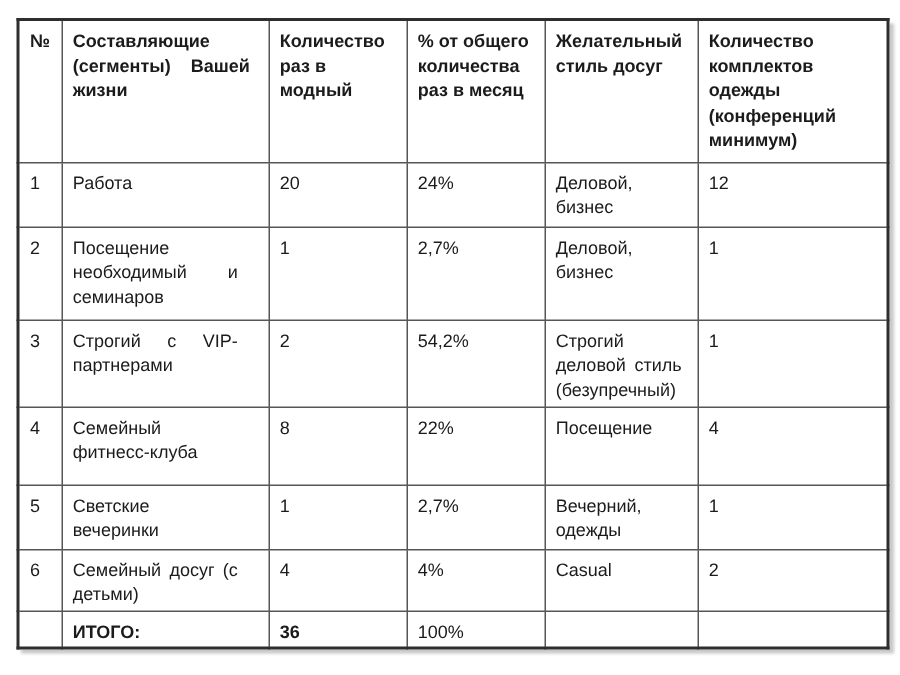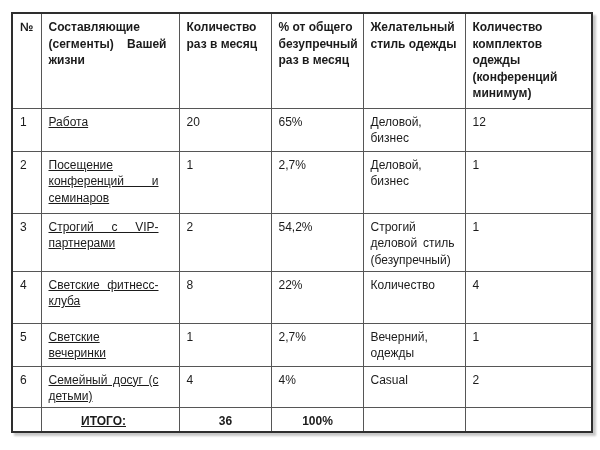--- a/index.html
+++ b/index.html
@@ -34,80 +34,80 @@
   .doc-table th {
     font-weight: bold;
     padding: 5px 4px 2px 7px;
   }
   .doc-table td {
     font-weight: normal;
     padding: 5px 6px 2px 7px;
   }
   
   th.c-seg { text-align: justify; padding-right: 12px; margin-top: 12px; }
-  td.c-seg { text-align: justify; padding-right: 20px; text-decoration: underline; }
+  td.c-seg { text-align: justify; padding-right: 20px; }
   
   td.c-style { text-align: justify; padding-right: 10px; margin-left: 22px; }
   
-  tr.total-row td { font-weight: bold; text-align: center; }
-  tr.total-row td.c-pct { font-weight: bold; }
+  tr.total-row td { font-weight: bold; }
+  tr.total-row td.c-pct { font-weight: normal; }
 </style>
 </head>
 <body>
 
 <table class="doc-table">
   <colgroup>
     <col style="width:29px">
     <col style="width:138px">
     <col style="width:92px">
     <col style="width:92px">
     <col style="width:102px">
     <col style="width:127px">
   </colgroup>
   <thead>
     <tr style="height:95px">
       <th class="c-num">№</th>
       <th class="c-seg">Составляющие (сегменты) Вашей жизни</th>
-      <th class="c-count">Количество раз в месяц</th>
-      <th class="c-pct">% от общего безупречный раз в месяц</th>
-      <th class="c-style">Желательный стиль одежды</th>
+      <th class="c-count">Количество раз в модный</th>
+      <th class="c-pct">% от общего количества раз в месяц</th>
+      <th class="c-style">Желательный стиль досуг</th>
       <th class="c-sets">Количество комплектов одежды (конференций минимум)</th>
     </tr>
   </thead>
   <tbody>
     <tr style="height:43px">
       <td class="c-num">1</td>
       <td class="c-seg">Работа</td>
       <td class="c-count">20</td>
-      <td class="c-pct">65%</td>
+      <td class="c-pct">24%</td>
       <td class="c-style">Деловой, бизнес</td>
       <td class="c-sets">12</td>
     </tr>
     <tr style="height:62px">
       <td class="c-num">2</td>
-      <td class="c-seg">Посещение конференций и семинаров</td>
+      <td class="c-seg">Посещение необходимый и семинаров</td>
       <td class="c-count">1</td>
       <td class="c-pct">2,7%</td>
       <td class="c-style">Деловой, бизнес</td>
       <td class="c-sets">1</td>
     </tr>
     <tr style="height:58px">
       <td class="c-num">3</td>
       <td class="c-seg">Строгий с VIP-партнерами</td>
       <td class="c-count">2</td>
       <td class="c-pct">54,2%</td>
       <td class="c-style">Строгий деловой стиль (безупречный)</td>
       <td class="c-sets">1</td>
     </tr>
     <tr style="height:52px">
       <td class="c-num">4</td>
-      <td class="c-seg">Светские фитнесс-клуба</td>
+      <td class="c-seg">Семейный фитнесс-клуба</td>
       <td class="c-count">8</td>
       <td class="c-pct">22%</td>
-      <td class="c-style">Количество</td>
+      <td class="c-style">Посещение</td>
       <td class="c-sets">4</td>
     </tr>
     <tr style="height:43px">
       <td class="c-num">5</td>
       <td class="c-seg">Светские вечеринки</td>
       <td class="c-count">1</td>
       <td class="c-pct">2,7%</td>
       <td class="c-style">Вечерний, одежды</td>
       <td class="c-sets">1</td>
     </tr>

